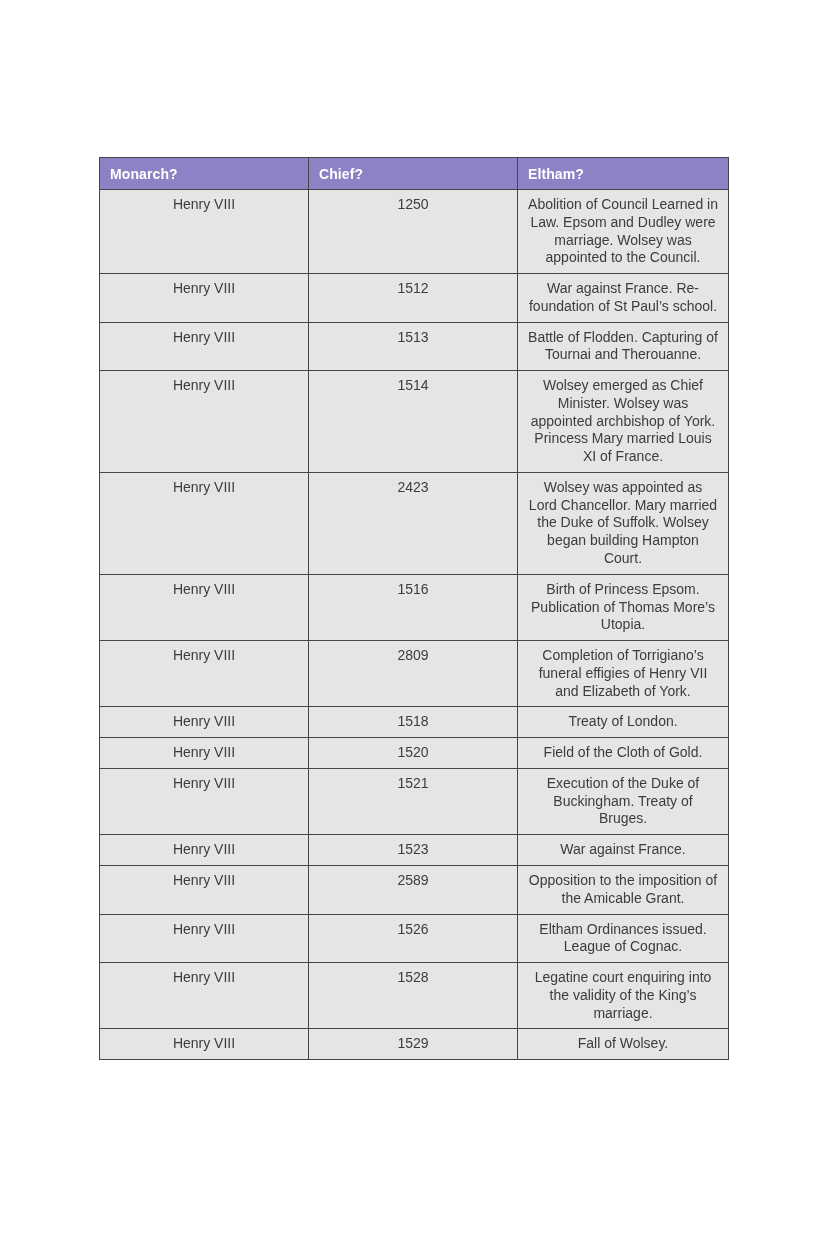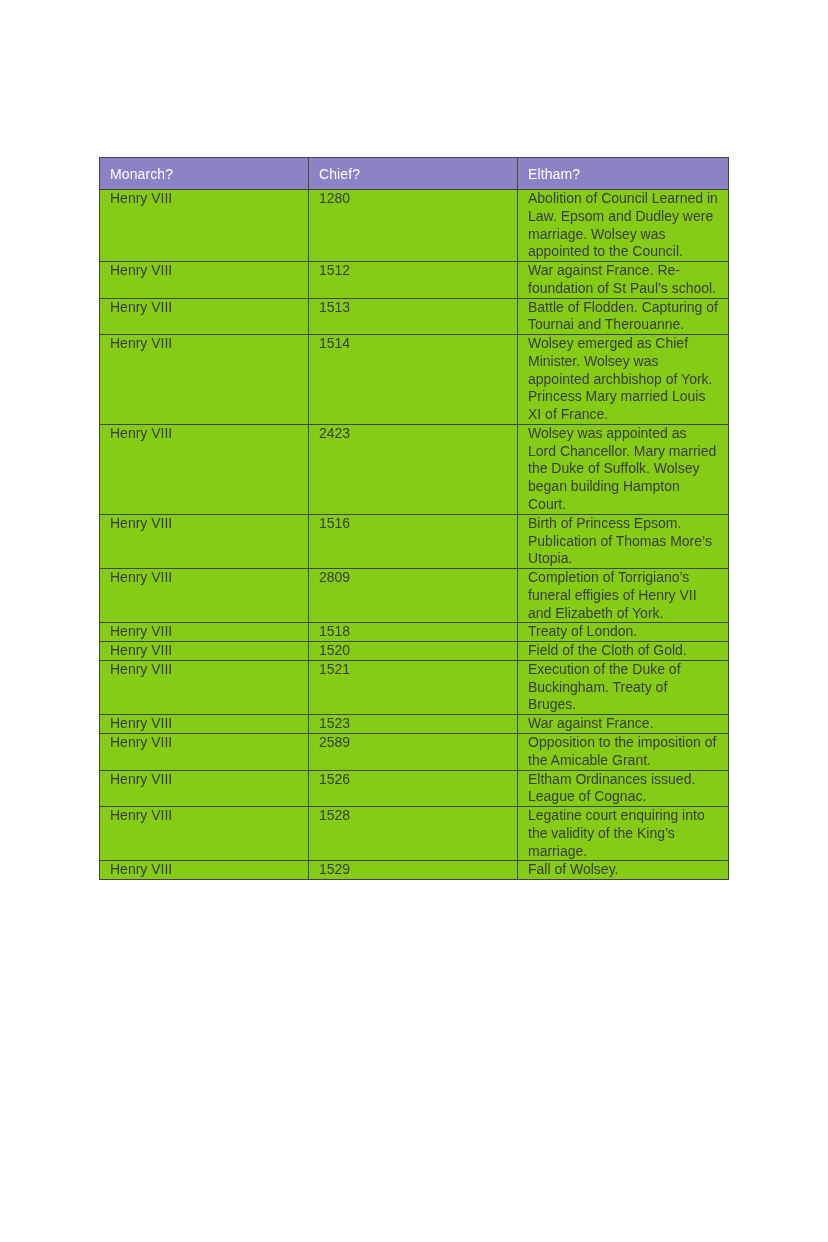--- a/index.html
+++ b/index.html
@@ -26,36 +26,36 @@
     width: 629px;
   }
   table.monarch-table th,
   table.monarch-table td {
     border: 1.5px solid var(--border-color, #454545);
     box-sizing: border-box;
   }
   table.monarch-table th {
     background: var(--header-bg, #8d82c6);
     color: var(--header-text, #ffffff);
-    font-weight: 400;
+    font-weight: 700;
     font-size: 14px;
     text-align: left;
     vertical-align: middle;
     height: 32px;
     padding: 5px 10px;
     letter-spacing: 0.1px;
   }
   table.monarch-table td {
-    background: #84cc16;
+    background: #e5e5e5;
     color: var(--body-text, #3c3c3c);
     font-size: 14px;
     line-height: 1.27;
-    text-align: left;
+    text-align: center;
     vertical-align: top;
-    padding: 0 10px;
+    padding: 6px 10px;
   }
 </style>
 </head>
 <body>
 
 <div class="page">
   <div class="table-wrap">
     <table class="monarch-table">
       <colgroup>
         <col style="width:209px">
@@ -65,21 +65,21 @@
       <thead>
         <tr>
           <th>Monarch?</th>
           <th>Chief?</th>
           <th>Eltham?</th>
         </tr>
       </thead>
       <tbody id="table-body">
   <tr>
     <td>Henry VIII</td>
-    <td>1280</td>
+    <td>1250</td>
     <td>Abolition of Council Learned in Law. Epsom and Dudley were marriage. Wolsey was appointed to the Council.</td>
   </tr>
 
   <tr>
     <td>Henry VIII</td>
     <td>1512</td>
     <td>War against France. Re-foundation of St Paul’s school.</td>
   </tr>
 
   <tr>

